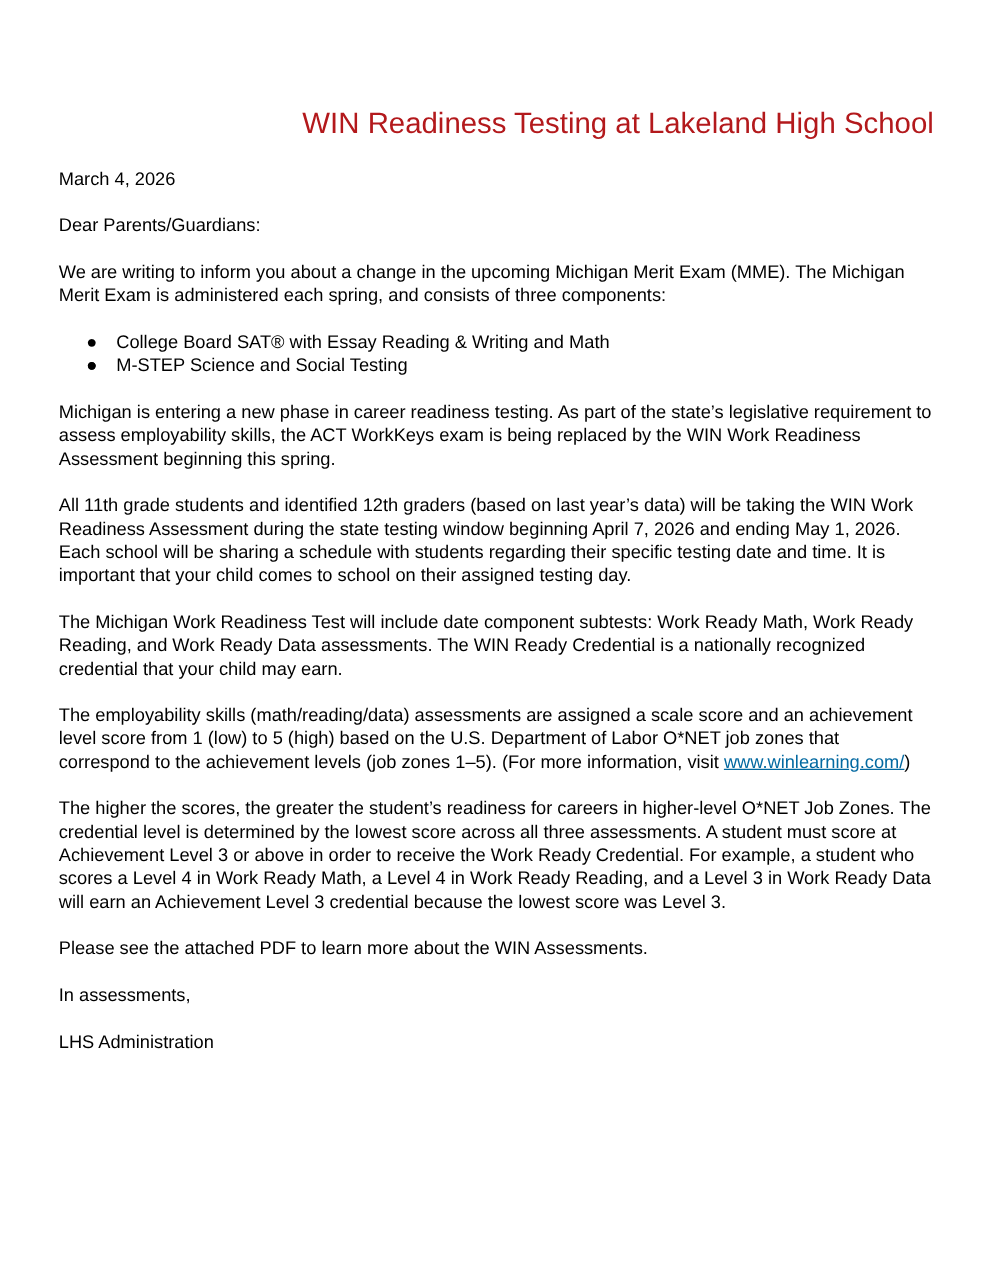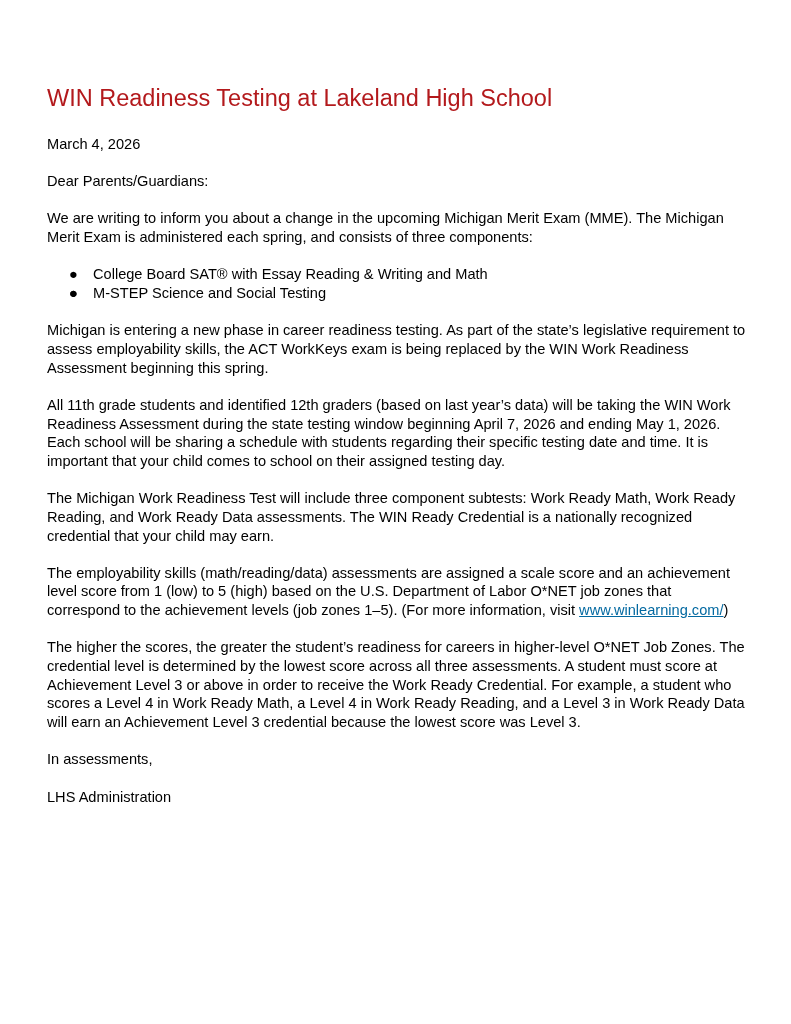--- a/index.html
+++ b/index.html
@@ -15,20 +15,21 @@
       color: #000000;
     }
     .title {
       font-family: "Liberation Sans", sans-serif;
       font-size: 23.5px;
       line-height: 28px;
       font-weight: normal;
       color: #b3191c;
       margin: 0 0 23px 0;
       white-space: nowrap;
+      text-align: right;
     }
     p { margin: 0 0 18.5px 0; }
     ul.components {
       list-style: none;
       margin: 0 0 18.5px 0;
       padding: 0;
     }
     ul.components li {
       position: relative;
       padding-left: 46px;
@@ -59,20 +60,21 @@
       <span class="bullet">●</span>
     </li>
     <li>
       <span class="bullet">●</span>
       <span>M-STEP Science and Social Testing</span>
     </li>
   </ul>
 
   <p>Michigan is entering a new phase in career readiness testing. As part of the state’s legislative requirement to assess employability skills, the ACT WorkKeys exam is being replaced by the WIN Work Readiness Assessment beginning this spring.</p>
   <p>All 11th grade students and identified 12th graders (based on last year’s data) will be taking the WIN Work Readiness Assessment during the state testing window beginning April 7, 2026 and ending May 1, 2026. Each school will be sharing a schedule with students regarding their specific testing date and time. It is important that your child comes to school on their assigned testing day.</p>
-  <p>The Michigan Work Readiness Test will include three component subtests: Work Ready Math, Work Ready Reading, and Work Ready Data assessments. The WIN Ready Credential is a nationally recognized credential that your child may earn.</p>
+  <p>The Michigan Work Readiness Test will include date component subtests: Work Ready Math, Work Ready Reading, and Work Ready Data assessments. The WIN Ready Credential is a nationally recognized credential that your child may earn.</p>
 
   <p><span>The employability skills (math/reading/data) assessments are assigned a scale score and an achievement level score from 1 (low) to 5 (high) based on the U.S. Department of Labor O*NET job zones that correspond to the achievement levels (job zones 1–5). (For more information, visit </span><a class="link">www.winlearning.com/</a><span>)</span></p>
 
   <p>The higher the scores, the greater the student’s readiness for careers in higher-level O*NET Job Zones. The credential level is determined by the lowest score across all three assessments. A student must score at Achievement Level 3 or above in order to receive the Work Ready Credential. For example, a student who scores a Level 4 in Work Ready Math, a Level 4 in Work Ready Reading, and a Level 3 in Work Ready Data will earn an Achievement Level 3 credential because the lowest score was Level 3.</p>
+  <p>Please see the attached PDF to learn more about the WIN Assessments.</p>
   <p>In assessments,</p>
   <p>LHS Administration</p>
 </div>
 
 </body></html>

